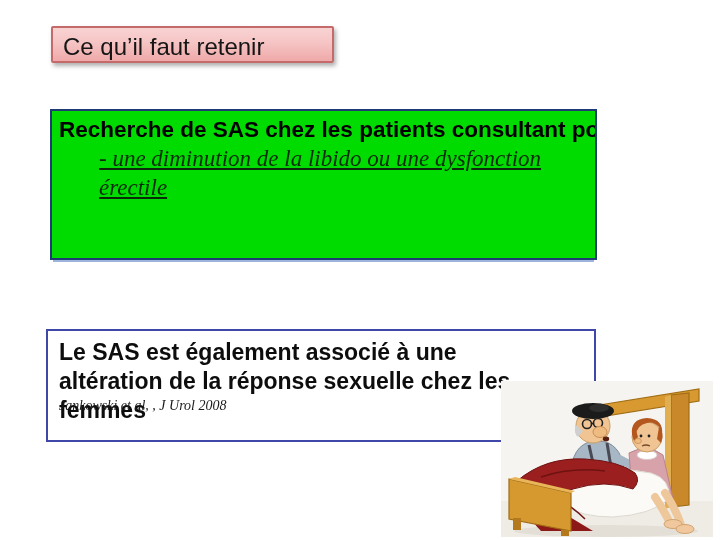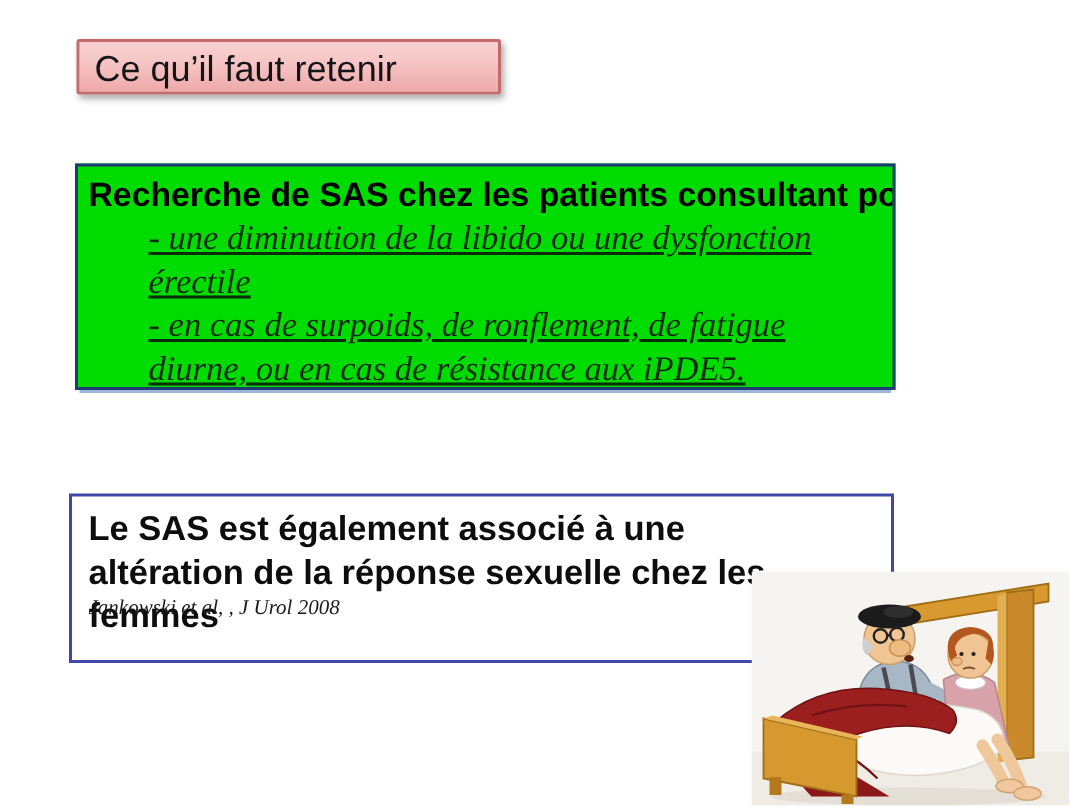--- a/index.html
+++ b/index.html
@@ -70,21 +70,20 @@
 <div class="slide">
 
   <div class="title-box">
     <span class="t">Ce qu’il faut retenir</span>
   </div>
 
   <div class="green-panel">
     <div class="green-heading">Recherche de SAS chez les patients consultant pour :</div>
     <div class="green-bullets">
       <div>- une diminution de la libido ou une dysfonction érectile</div>
-      <div>- en cas de surpoids, de ronflement, de fatigue diurne, ou en cas de résistance aux iPDE5.</div>
     </div>
   </div>
 
   <div class="white-panel">
     <div class="white-heading">Le SAS est également associé à une altération de la réponse sexuelle chez les femmes</div>
     <div class="citation">Jankowski et al, , J Urol 2008</div>
   </div>
 
   <svg class="cartoon" viewBox="0 0 212 156" xmlns="http://www.w3.org/2000/svg">
 

